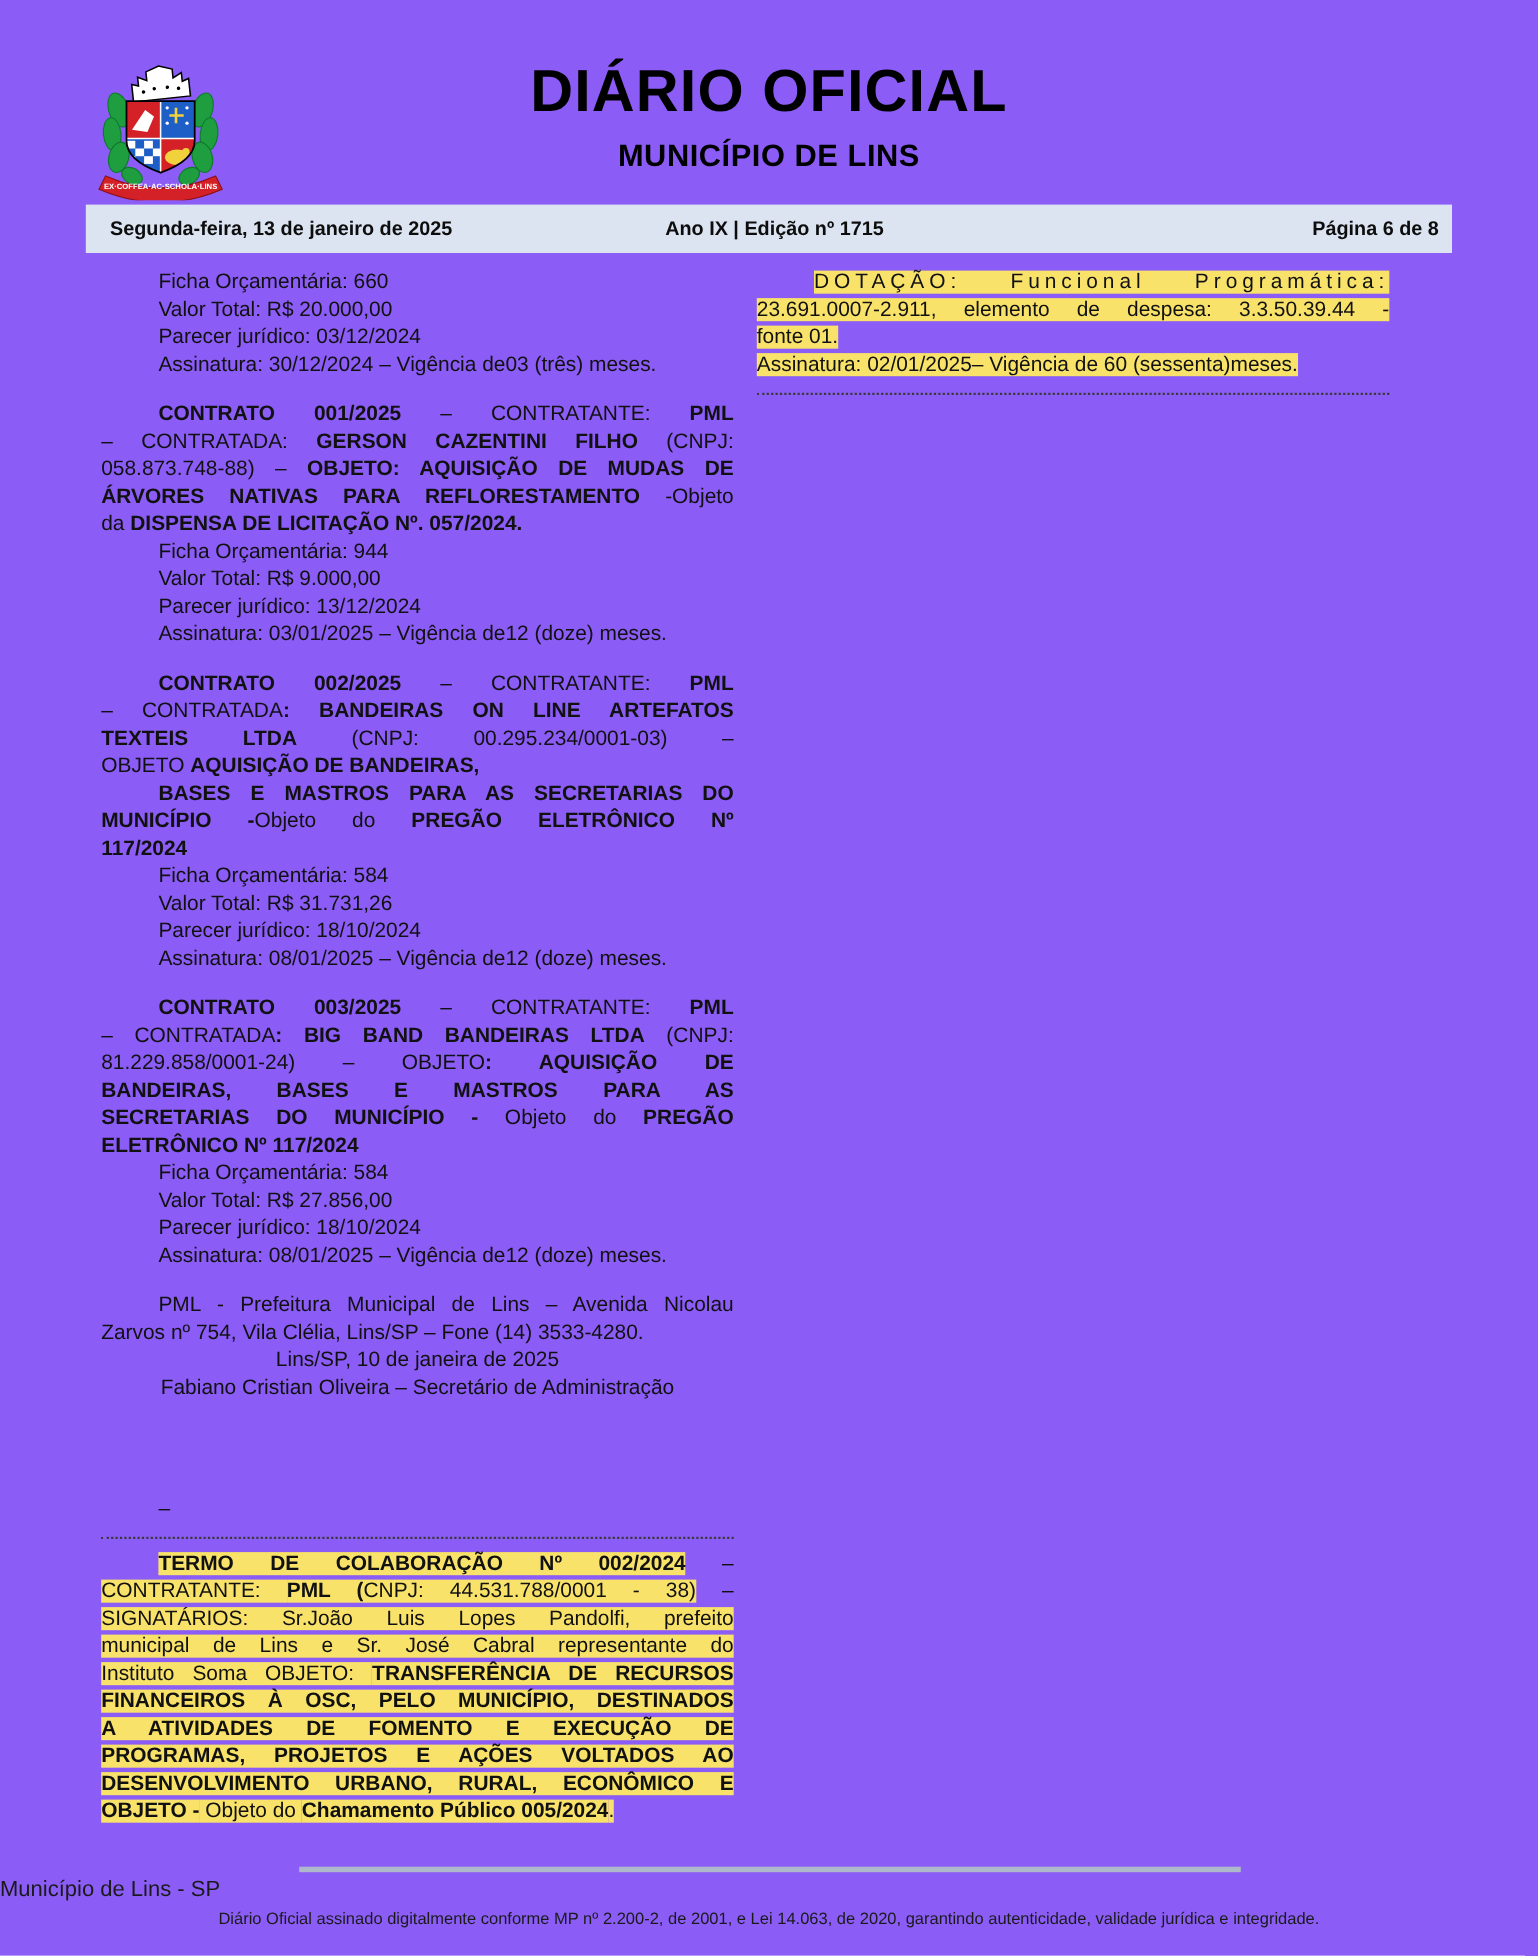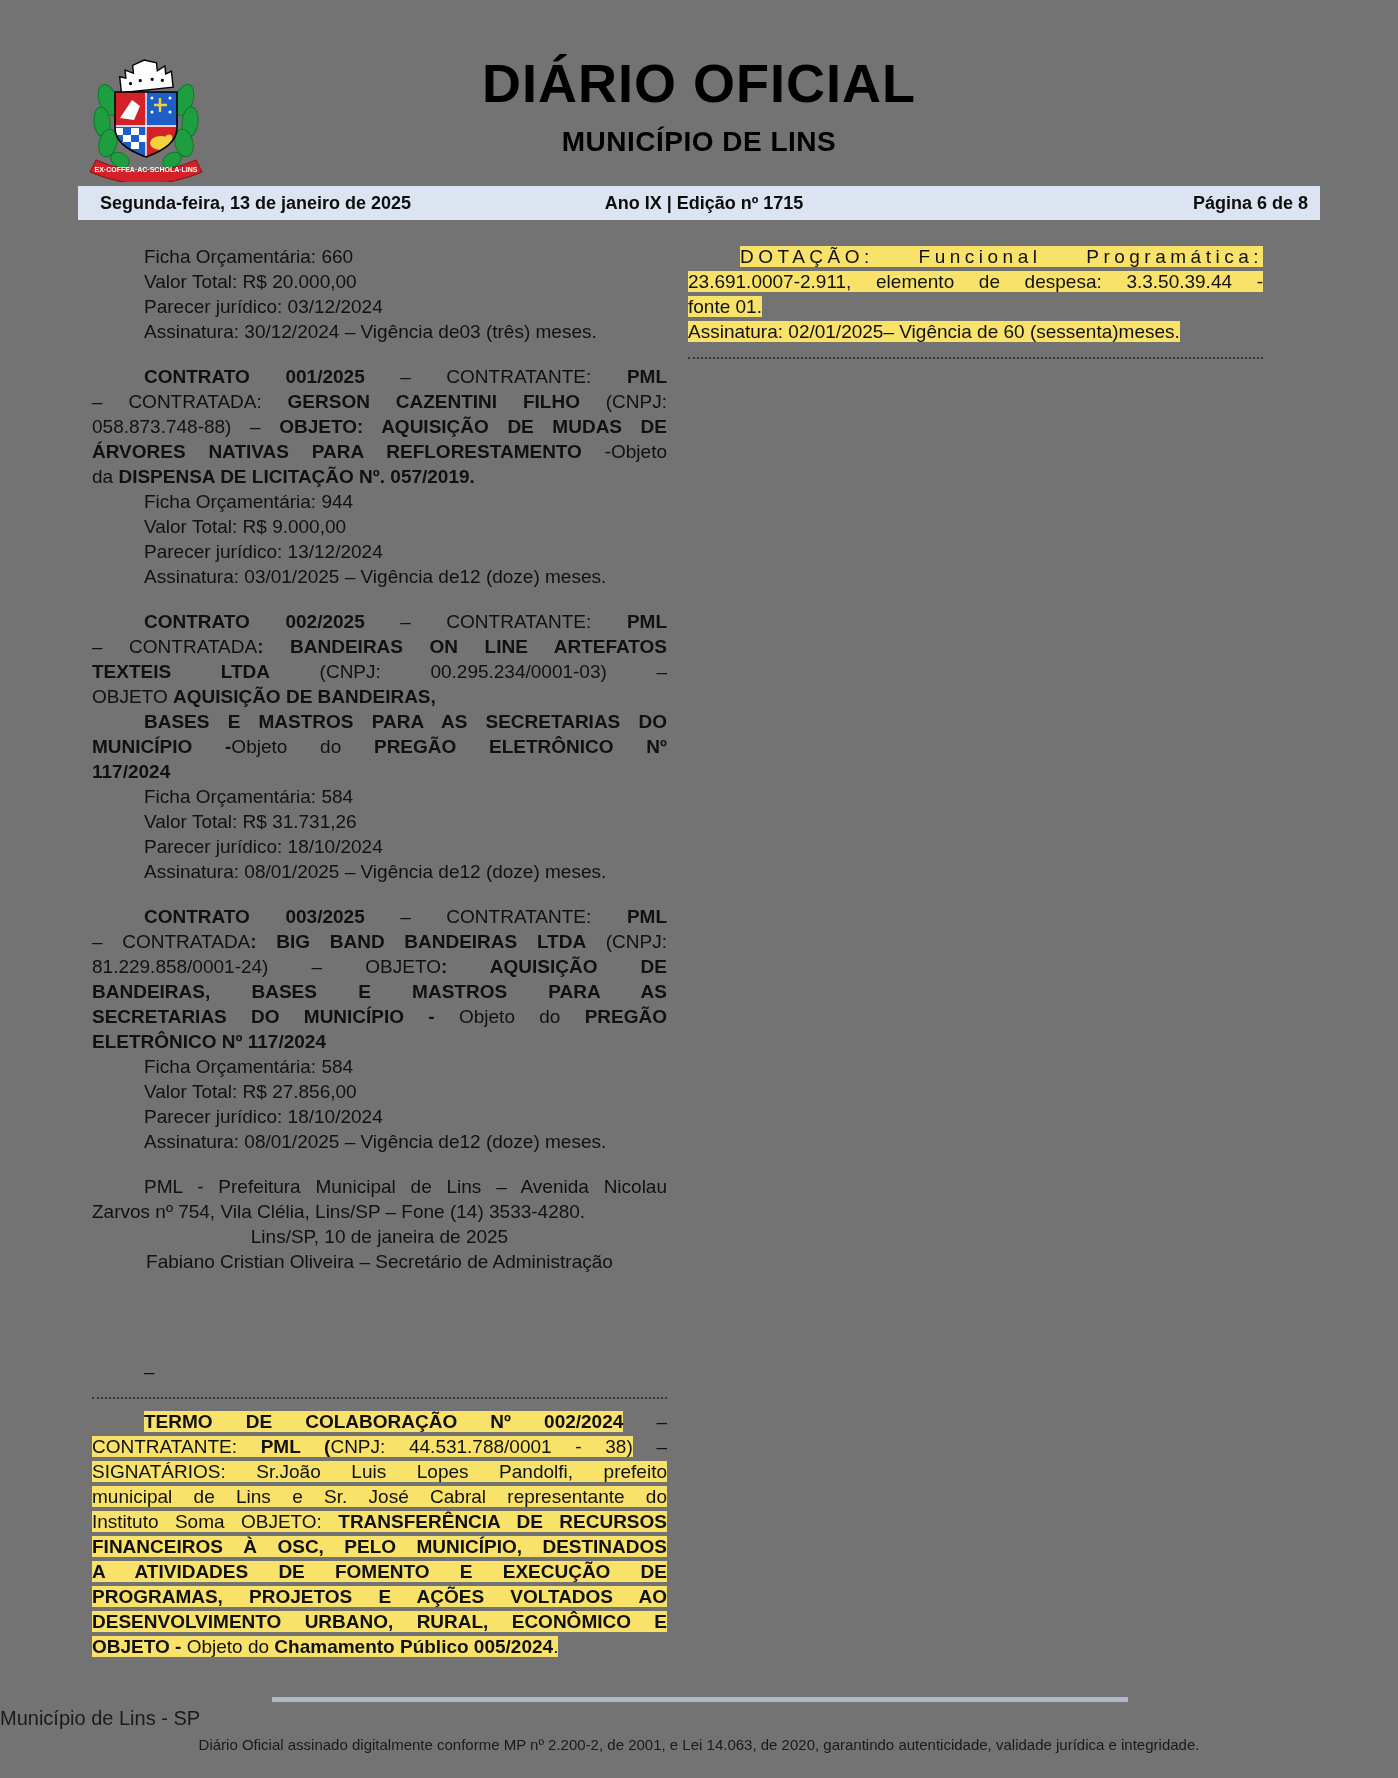--- a/index.html
+++ b/index.html
@@ -1,26 +1,26 @@
 <!DOCTYPE html>
 <html style="--hl: #f8e26a; --barbg: #dbe4f0; --rule: #adb8ca;"><head>
 <meta charset="utf-8">
 <style>
   html,body{margin:0;padding:0;background:#ffffff;}
-  .page{position:relative;width:1398px;height:1778px;background:#737373;overflow:hidden;
+  .page{position:relative;width:1398px;height:1778px;background:#8b5cf6;overflow:hidden;
         font-family:"Liberation Sans","DejaVu Sans",sans-serif;color:#111;}
   
   .masthead{position:absolute;top:42px;left:0;right:0;height:140px;}
   .logo{position:absolute;left:86px;top:6px;width:120px;height:134px;}
   .mast-center{position:absolute;left:0;right:0;top:14px;text-align:center;}
   .doc-title{font-size:54px;font-weight:900;letter-spacing:1px;color:#000;line-height:1;}
   .doc-subtitle{margin-top:16px;font-size:28px;font-weight:800;letter-spacing:.5px;color:#000;}
   .conforme{position:absolute;right:88px;top:148px;font-size:19px;color:#222;}
   
-  .metabar{position:absolute;top:186px;left:78px;width:1242px;height:34px;background:var(--barbg,#dbe4f0);
+  .metabar{position:absolute;top:186px;left:78px;width:1242px;height:44px;background:var(--barbg,#dbe4f0);
            display:flex;align-items:center;font-size:18px;font-weight:700;color:#0d0d0d;}
   .metabar .cell-l{flex:1;padding-left:22px;text-align:left;}
   .metabar .cell-c{flex:1;text-align:center;}
   .metabar .cell-r{flex:1;padding-right:12px;text-align:right;}
   
   .content{position:absolute;top:244px;left:92px;width:1201px;display:flex;gap:21px;
            font-size:19px;line-height:25px;}
   .col{width:575px;}
   .par{margin:0;}
   .jline{text-align:justify;text-align-last:justify;white-space:normal;}
@@ -122,21 +122,21 @@
           <div class="dline">Valor Total: R$ 20.000,00</div>
           <div class="dline">Parecer jurídico: 03/12/2024</div>
           <div class="dline">Assinatura: 30/12/2024 – Vigência de03 (três) meses.</div>
         </div>
         <div class="gap" style="height: 20px;"></div>
         <div class="par">
           <div class="jline ind"><span class="b ">CONTRATO 001/2025</span><span> – CONTRATANTE: </span><span class="b ">PML</span></div>
           <div class="jline"><span>– CONTRATADA: </span><span class="b ">GERSON CAZENTINI FILHO</span><span> (CNPJ:</span></div>
           <div class="jline"><span>058.873.748-88) – </span><span class="b ">OBJETO: AQUISIÇÃO DE MUDAS DE</span></div>
           <div class="jline"><span class="b ">ÁRVORES NATIVAS PARA REFLORESTAMENTO</span><span> -Objeto</span></div>
-          <div class="jline last"><span>da </span><span class="b ">DISPENSA DE LICITAÇÃO Nº. 057/2019.</span></div>
+          <div class="jline last"><span>da </span><span class="b ">DISPENSA DE LICITAÇÃO Nº. 057/2024.</span></div>
         </div>
         <div class="par">
           <div class="dline">Ficha Orçamentária: 944</div>
           <div class="dline">Valor Total: R$ 9.000,00</div>
           <div class="dline">Parecer jurídico: 13/12/2024</div>
           <div class="dline">Assinatura: 03/01/2025 – Vigência de12 (doze) meses.</div>
         </div>
         <div class="gap" style="height: 20px;"></div>
         <div class="par">
           <div class="jline ind"><span class="b ">CONTRATO 002/2025</span><span> – CONTRATANTE: </span><span class="b ">PML</span></div>

